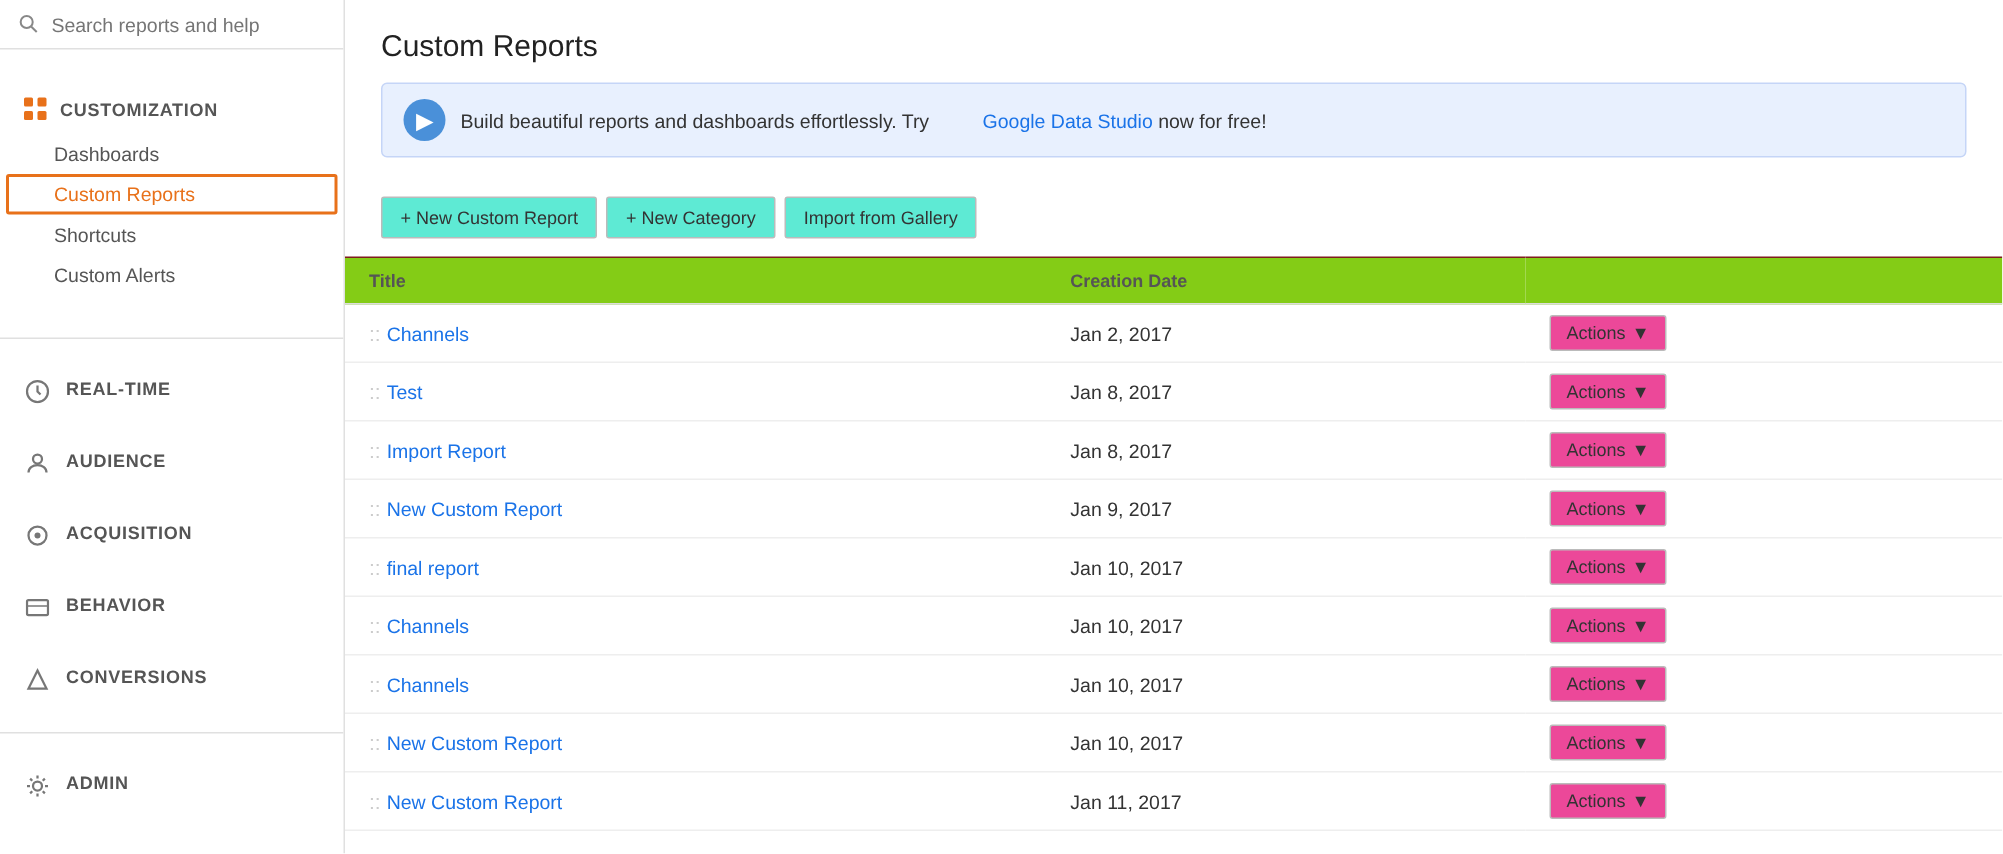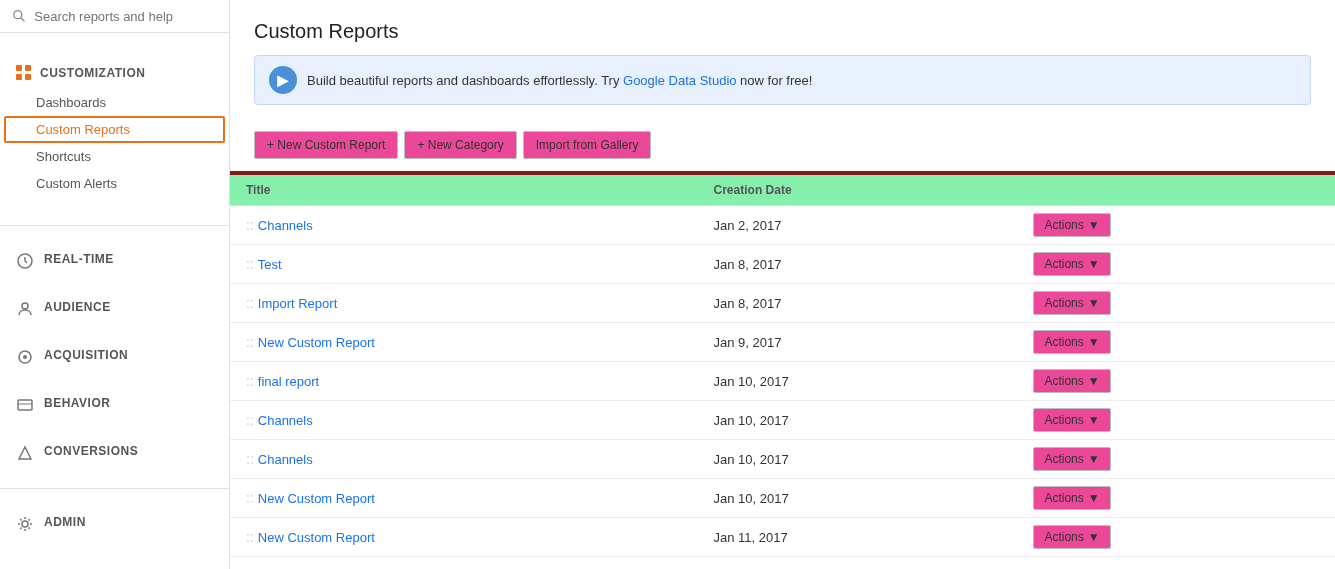--- a/index.html
+++ b/index.html
@@ -139,47 +139,47 @@
       background: #4a90d9;
       border-radius: 50%;
       display: flex;
       align-items: center;
       justify-content: center;
       color: white;
       font-weight: bold;
       font-size: 14px;
       flex-shrink: 0;
     }
-    .info-banner a { color: #1a73e8; text-decoration: none; }
+    .info-banner a { color: #1a73e8; text-decoration: none; margin-left: 32px; }
 
     .toolbar {
       display: flex;
       gap: 6px;
       margin-bottom: 12px;
       padding: 0 24px;
     }
     .btn {
       border: 1px solid #bbb;
-      background: #ec4899;
+      background: #5eead4;
       padding: 6px 12px;
       font-size: 12px;
       color: #333;
       cursor: pointer;
       border-radius: 2px;
     }
 
     
     .report-table {
       width: 100%;
       border-collapse: collapse;
       font-size: 13px;
     }
     .report-table thead tr {
-      background: #86efac;
-      border-top: 4px solid #7f1d1d;
+      background: #84cc16;
+      border-top: 1px solid #7f1d1d;
       border-bottom: 1px solid #ddd;
     }
     .report-table th {
       padding: 8px 16px;
       text-align: left;
       font-weight: bold;
       font-size: 12px;
       color: #555;
     }
     .report-table td {

